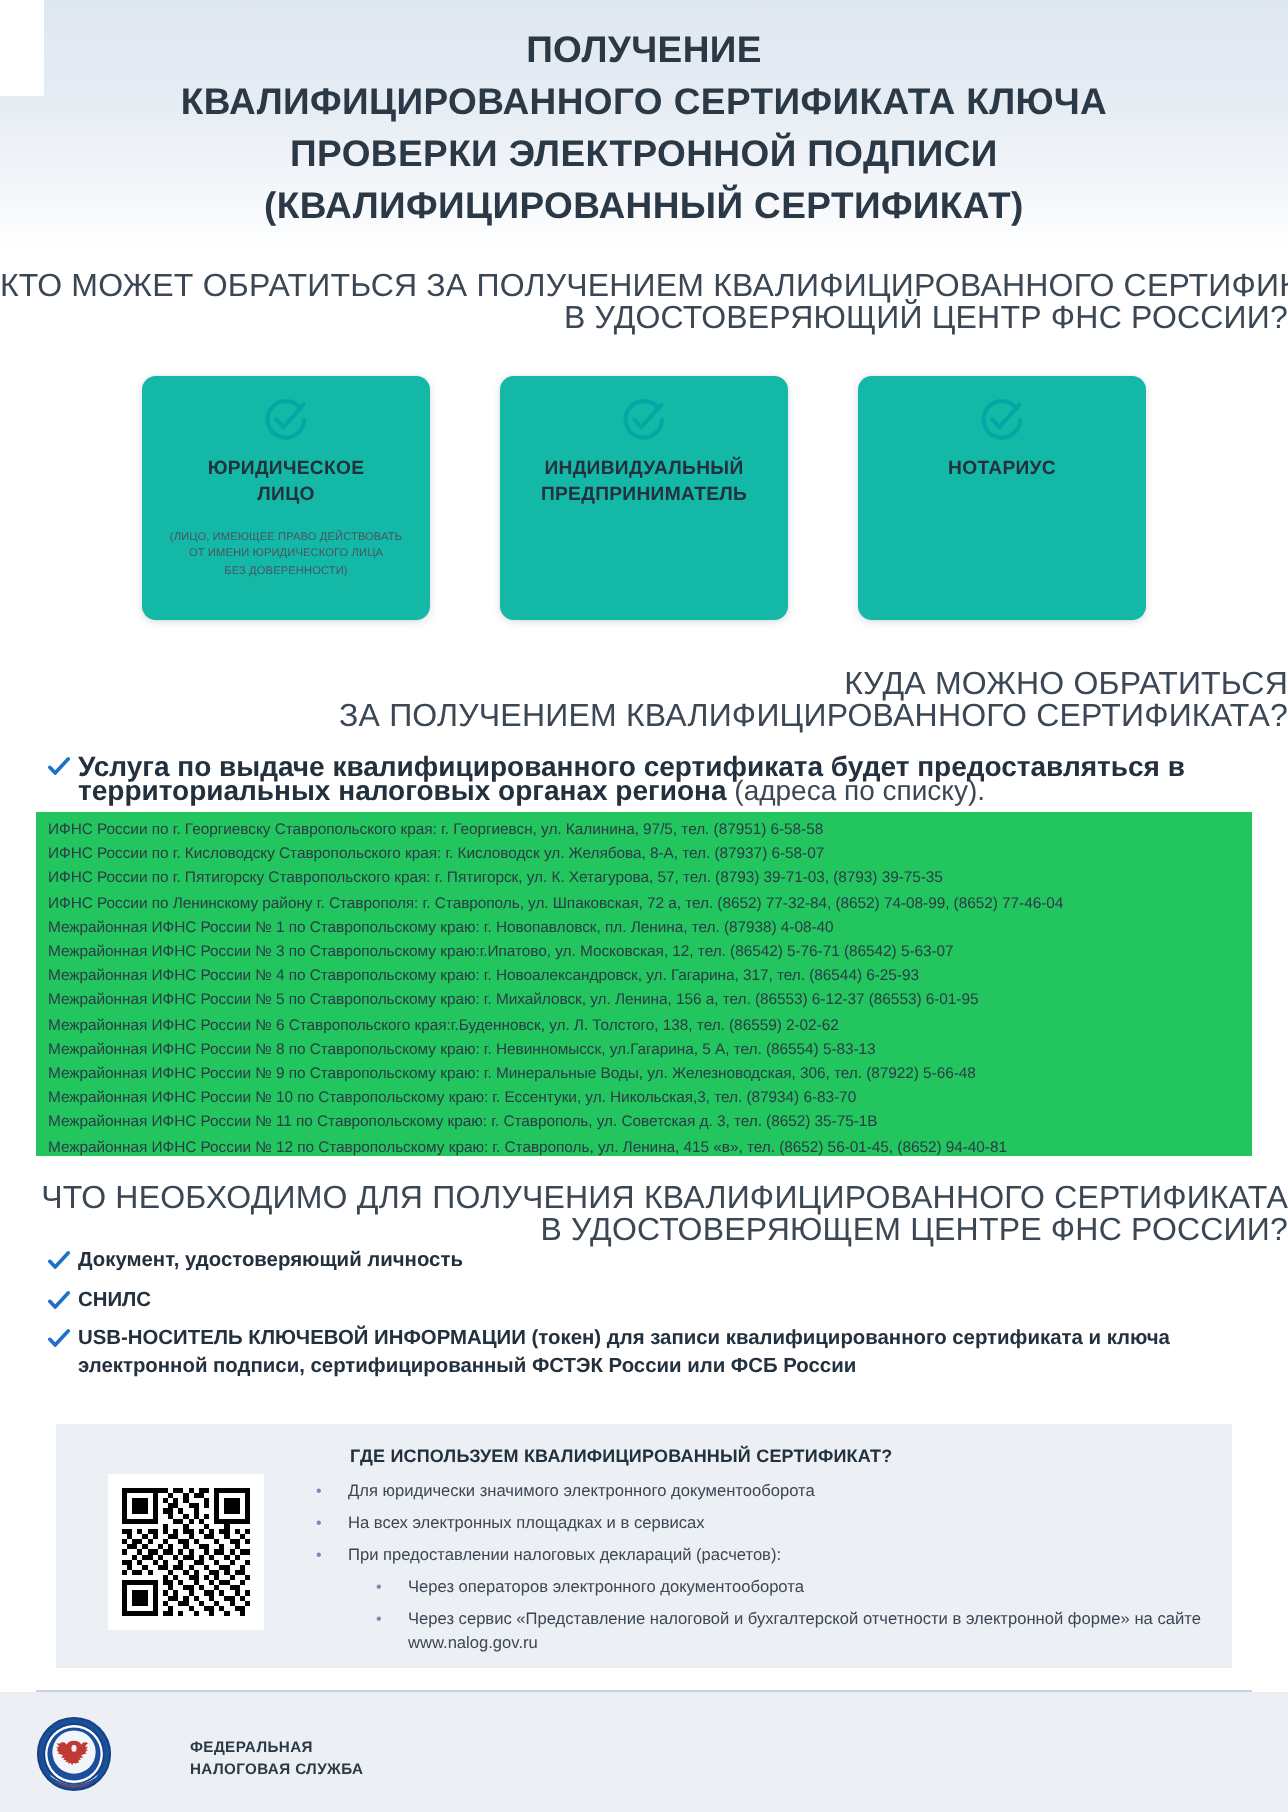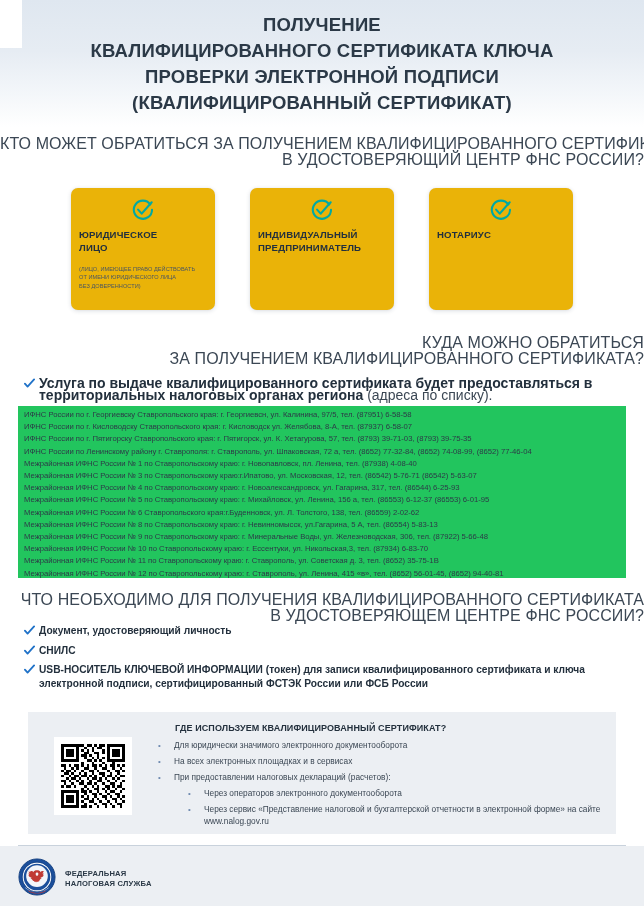--- a/index.html
+++ b/index.html
@@ -68,25 +68,25 @@
     position: absolute;
     left: 71px; top: 188px;
     width: 502px;
     height: 122px;
     display: flex;
     justify-content: space-between;
   }
   .card {
     width: 144px;
     height: 122px;
-    background: #eab308;
+    background: #14b8a6;
     border-radius: 7px;
     box-shadow: 0 1px 4px rgba(40,60,90,0.17), 0 0 1px rgba(40,60,90,0.10);
     padding: 9px 8px 6px 8px;
-    text-align: left;
+    text-align: center;
   }
   .card-icon {
     height: 26px;
     margin-bottom: 6px;
     display: flex;
     align-items: center;
     justify-content: center;
   }
   .card-title {
     font-weight: bold;
@@ -230,20 +230,21 @@
     left: 0; top: 846px;
     width: 644px;
     height: 60px;
     background: #eceff3;
   }
   .logo-wrap {
     position: absolute;
     left: 18px; top: 12px;
     display: flex;
     align-items: center;
+    gap: 30px;
   }
   .logo-emblem { flex: 0 0 auto; }
   .logo-text {
     margin-left: 9px;
     font-size: 7.6px;
     line-height: 10.4px;
     font-weight: bold;
     color: #2b3947;
     letter-spacing: 0.2px;
   }

